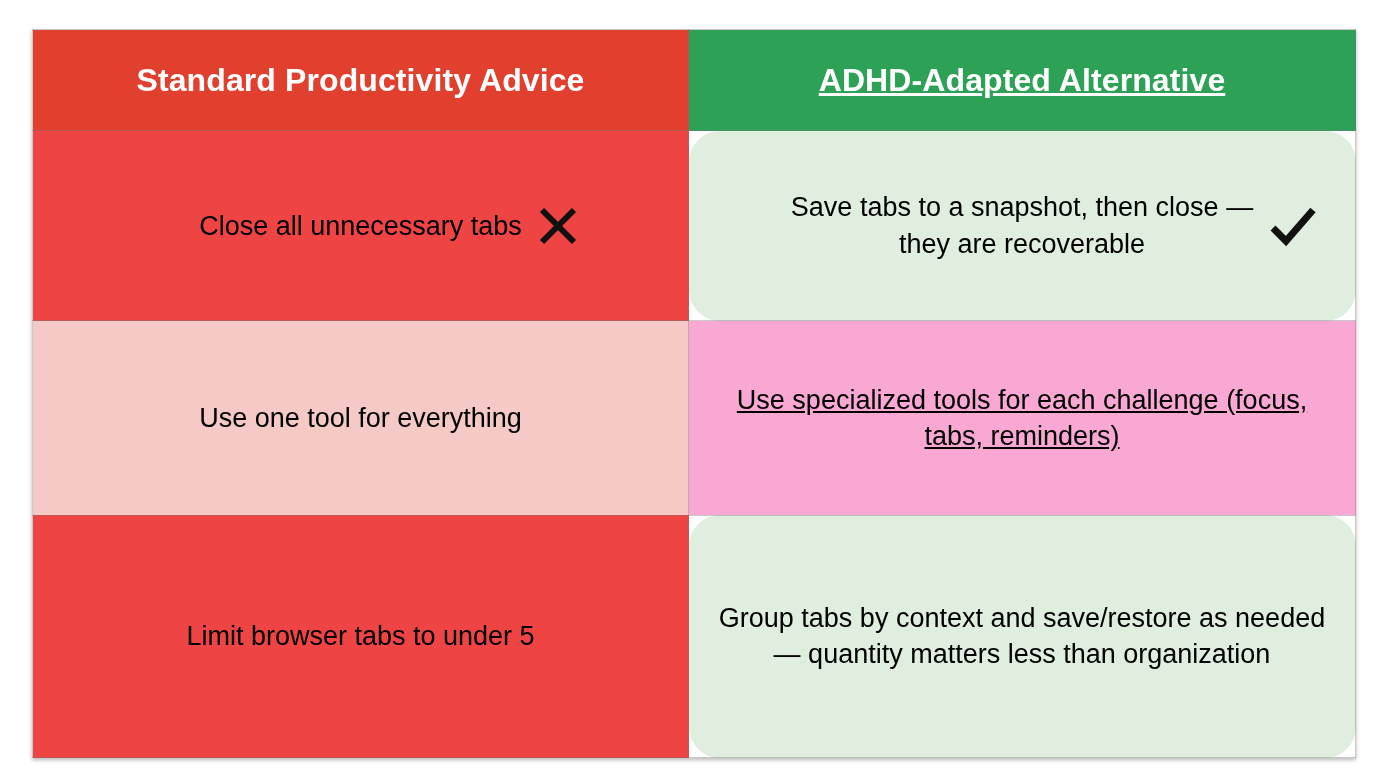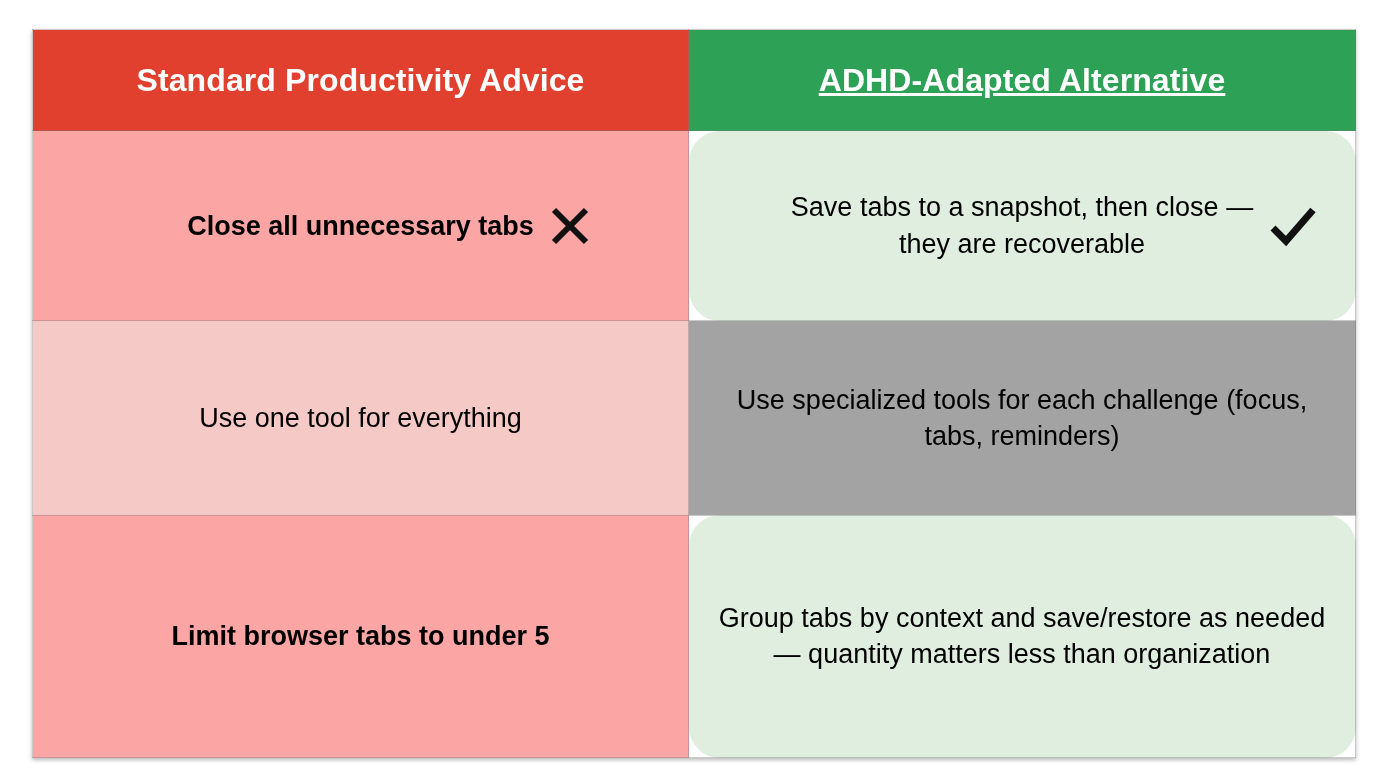--- a/index.html
+++ b/index.html
@@ -59,24 +59,24 @@
     color: #000000;
     font-size: 27px;
     line-height: 1.34;
     font-weight: 400;
   }
 
   td.cell-left  { padding: 8px 26px; }
   td.cell-right { padding: 8px 26px; }
 
   
-  tr.shade-light td.cell-left  { background: #fca5a5; font-weight: bold; }
+  tr.shade-light td.cell-left  { background: #ef4444; }
   tr.shade-light td.cell-right { background: #DFEEDF; border-radius: 31px; }
   tr.shade-dark  td.cell-left  { background: #F5C9C5; }
-  tr.shade-dark  td.cell-right { background: #a3a3a3; }
+  tr.shade-dark  td.cell-right { background: #f9a8d4; text-decoration: underline; }
 
   
   tr.r1 td { height: 115px; }
   tr.r2 td { height: 118px; }
   tr.r3 td { height: 118px; }
   tr.r4 td { height: 117px; }
   tr.r5 td { height: 151px; }
 
   
   .cell-inner {

